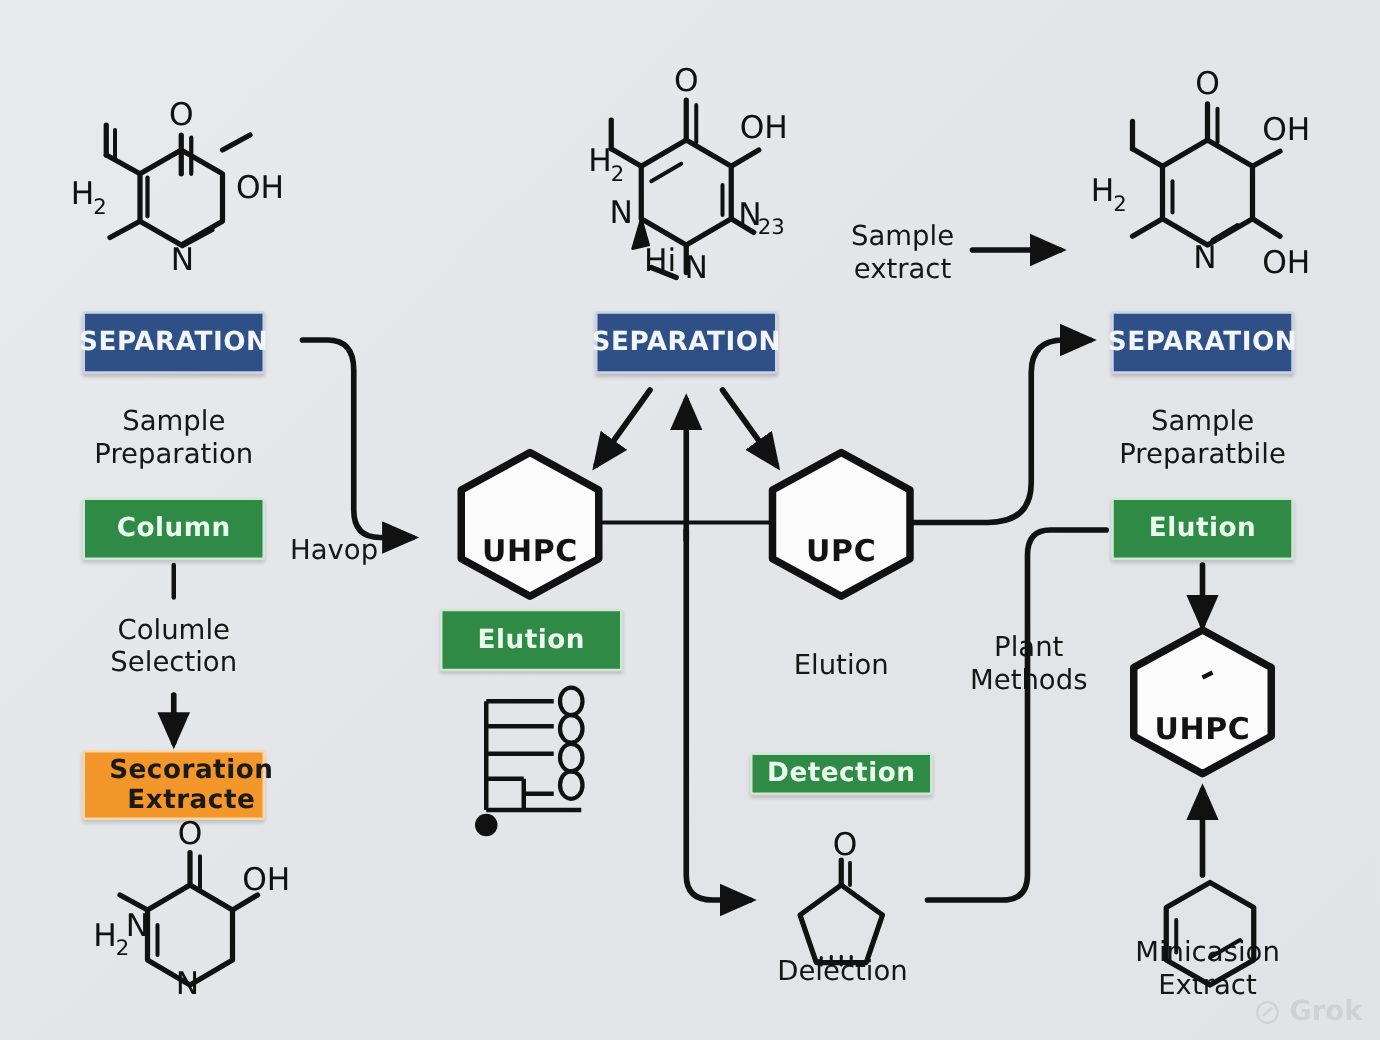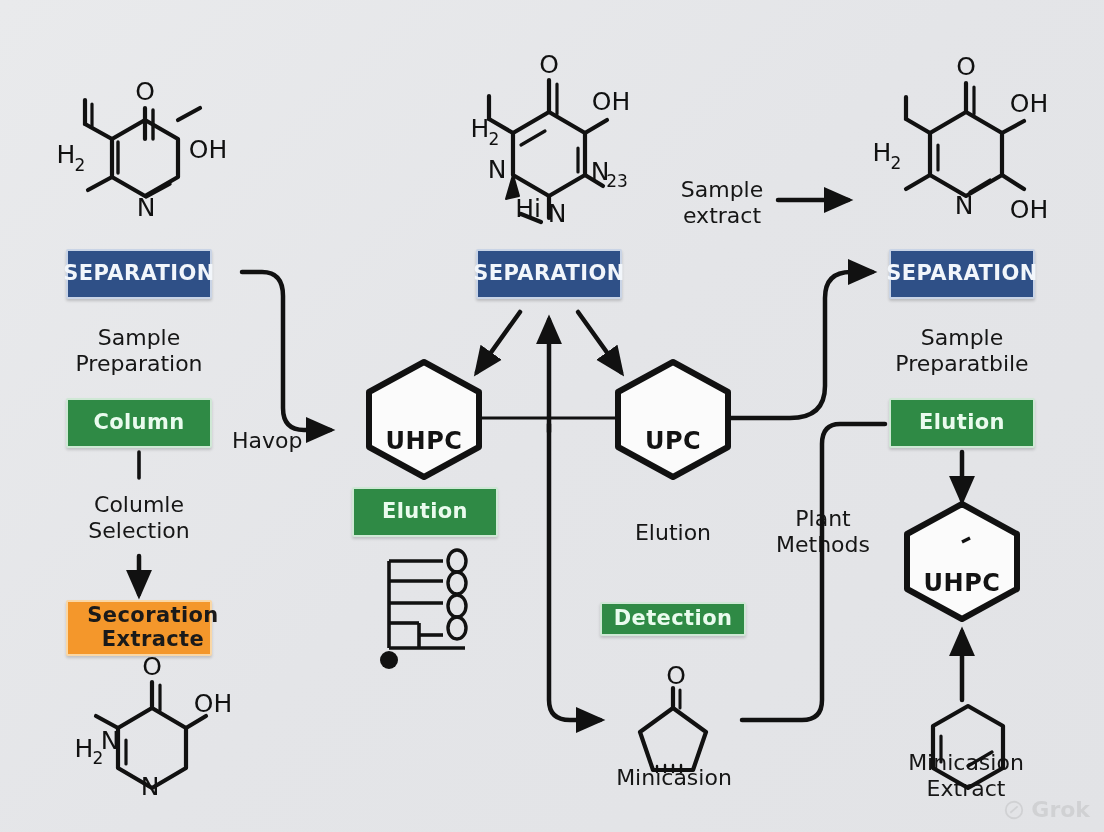--- a/index.html
+++ b/index.html
@@ -339,21 +339,21 @@
 extract</div>
 
   <div class="tlabel" style="left:856px; top:325px; width:212px;">Sample
 Preparatbile</div>
 
   <div class="tlabel" style="left:605px; top:520px; width:136px;">Elution</div>
 
   <div class="tlabel" style="left:752px; top:506px; width:142px;">Plant
 Methods</div>
 
-  <div class="tlabel" style="left:604px; top:765px; width:140px;">Minicasion</div>
+  <div class="tlabel" style="left:604px; top:765px; width:140px;">Delection</div>
 
   <div class="tlabel" style="left:886px; top:750px; width:160px;">Minicasion
 Extract</div>
 
   <div class="watermark">
     <svg width="22" height="22" viewBox="0 0 24 24">
       <circle cx="12" cy="12" r="9" fill="none" stroke="#555" stroke-width="2"></circle>
       <path d="M8 15 L16 8" stroke="#555" stroke-width="2" fill="none"></path>
     </svg>
     <span>Grok</span>

